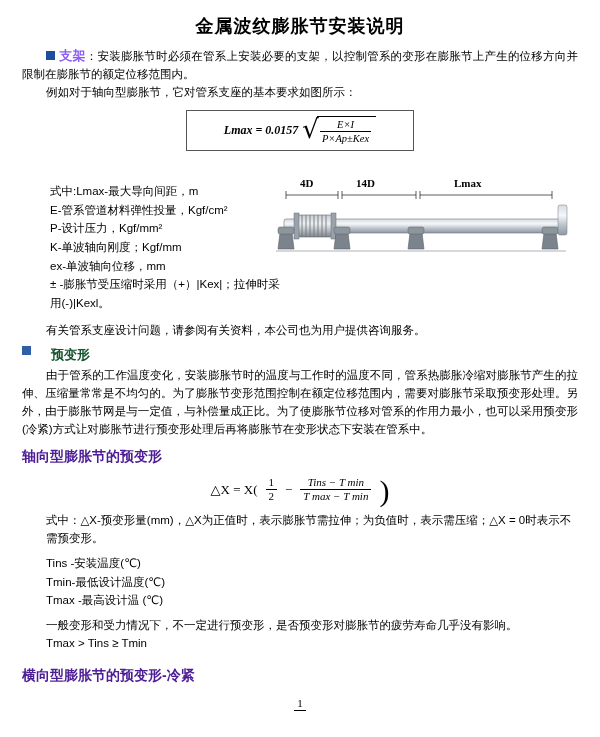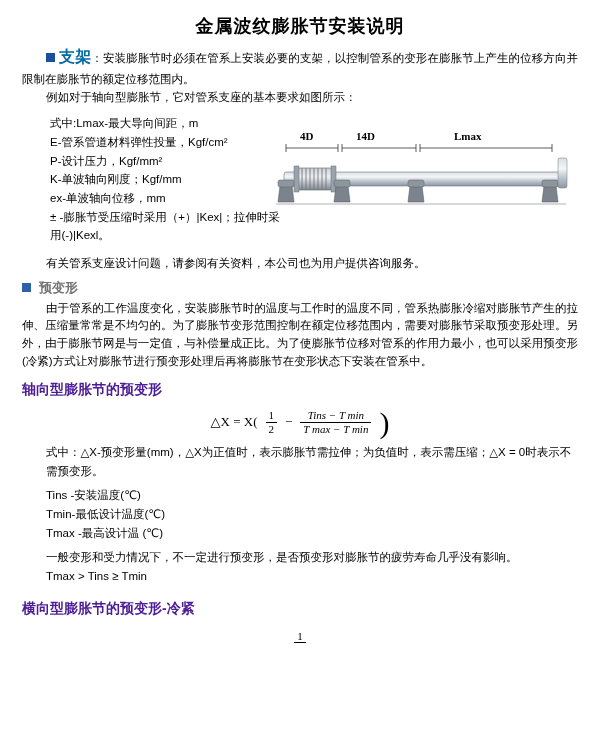--- a/index.html
+++ b/index.html
@@ -38,25 +38,25 @@
     font-size: 11.5px;
     line-height: 1.55;
     text-align: justify;
   }
   .indent {
     text-indent: 24px;
   }
   .sq-head {
     font-size: 13px;
     font-weight: bold;
-    color: #737373;
+    color: #14532d;
     margin: 6px 0 3px 0;
     display: flex;
-    align-items: center;
-    gap: 8px;
+    align-items: flex-start;
+    gap: 20px;
   }
   .sq-head .marker {
     display: inline-block;
     width: 9px;
     height: 9px;
     background: #1b4f9c;
     flex: 0 0 auto;
   }
   .sq-head .marker-blue {
     background: #2f5fa8;
@@ -127,20 +127,21 @@
     padding: 0 2px;
     display: block;
   }
   .two-col {
     display: flex;
     align-items: flex-start;
   }
   .two-col .left {
     width: 262px;
     flex: 0 0 262px;
+    margin-top: 21px;
   }
   .two-col .right {
     flex: 1 1 auto;
     position: relative;
   }
   .eq-center {
     text-align: center;
     margin: 10px 0 8px 0;
     font-family: "Liberation Serif", "DejaVu Serif", serif;
     font-size: 13px;
@@ -187,25 +188,37 @@
 </head>
 <body>
 
 <div class="page">
 
   <div class="title">金属波纹膨胀节安装说明</div>
 
   <div class="content">
 
     <div class="inline-para" style="text-indent:24px;">
-      <span class="marker" style="display:inline-block;width:9px;height:9px;background:#1b4f9c;margin-right:4px;"></span><span class="sq-title-black" style="color:#0369a1;font-size:16px;font-family:Liberation Mono, monospace;">支架</span>：<span>安装膨胀节时必须在管系上安装必要的支架，以控制管系的变形在膨胀节上产生的位移方向并限制在膨胀节的额定位移范围内。</span>
+      <span class="marker" style="display:inline-block;width:9px;height:9px;background:#1b4f9c;margin-right:4px;"></span><span class="sq-title-black" style="color:#8b5cf6;font-size:13px;">支架</span>：<span>安装膨胀节时必须在管系上安装必要的支架，以控制管系的变形在膨胀节上产生的位移方向并限制在膨胀节的额定位移范围内。</span>
     </div>
 
     <p class="indent">例如对于轴向型膨胀节，它对管系支座的基本要求如图所示：</p>
 
+    <div class="formula-box">
+      <span class="lhs">Lmax = 0.0157</span>
+      <span class="radical">
+        <span class="sign">√</span>
+        <span class="under">
+          <span class="frac">
+            <span class="num">E×I</span>
+            <span class="den">P×Ap±Kex</span>
+          </span>
+        </span>
+      </span>
+    </div>
 
     <div class="two-col">
       <div class="left">
         <div class="list-block">
           <div>式中:Lmax-最大导向间距，m</div>
           <div>E-管系管道材料弹性投量，Kgf/cm²</div>
           <div>P-设计压力，Kgf/mm²</div>
           <div>K-单波轴向刚度；Kgf/mm</div>
           <div>ex-单波轴向位移，mm</div>
           <div>± -膨胀节受压缩时采用（+）|Kex|；拉伸时采用(-)|Kexl。</div>

